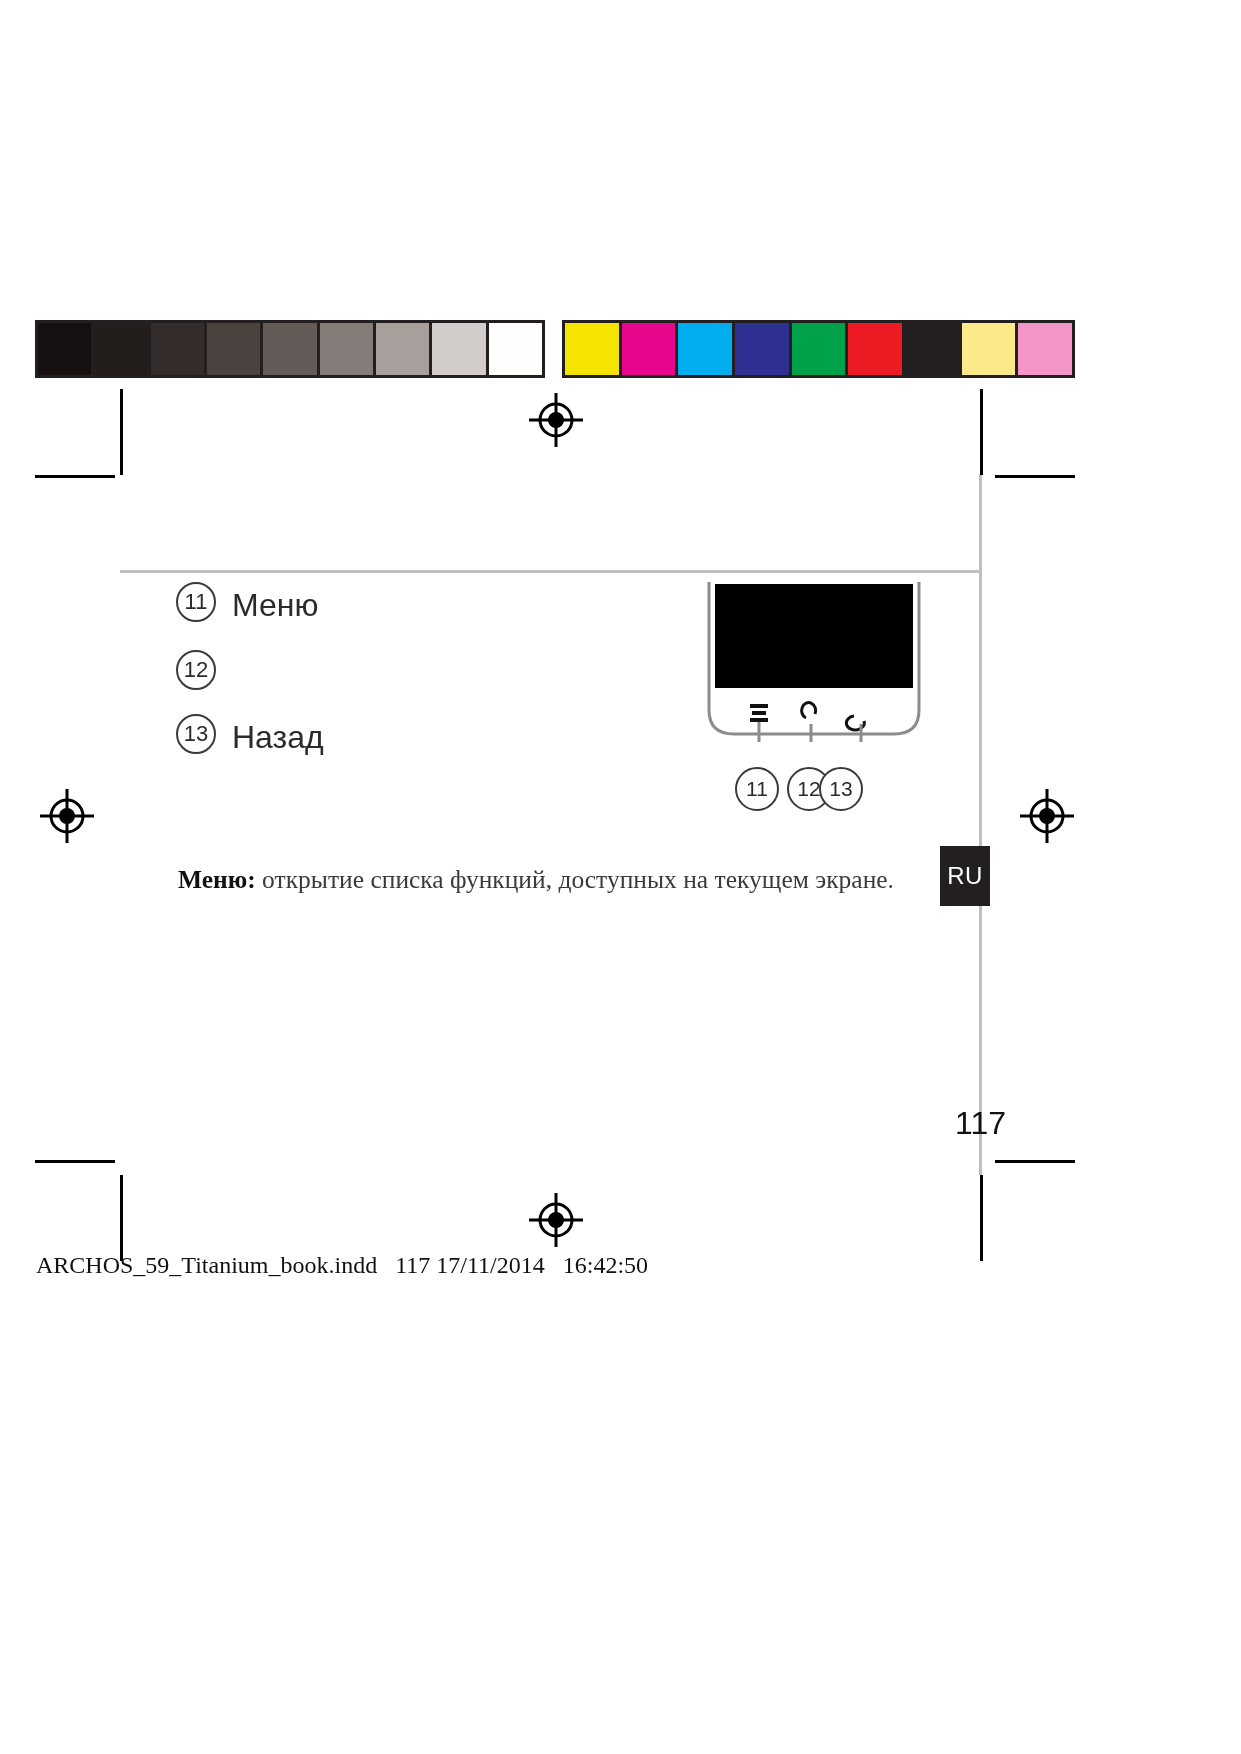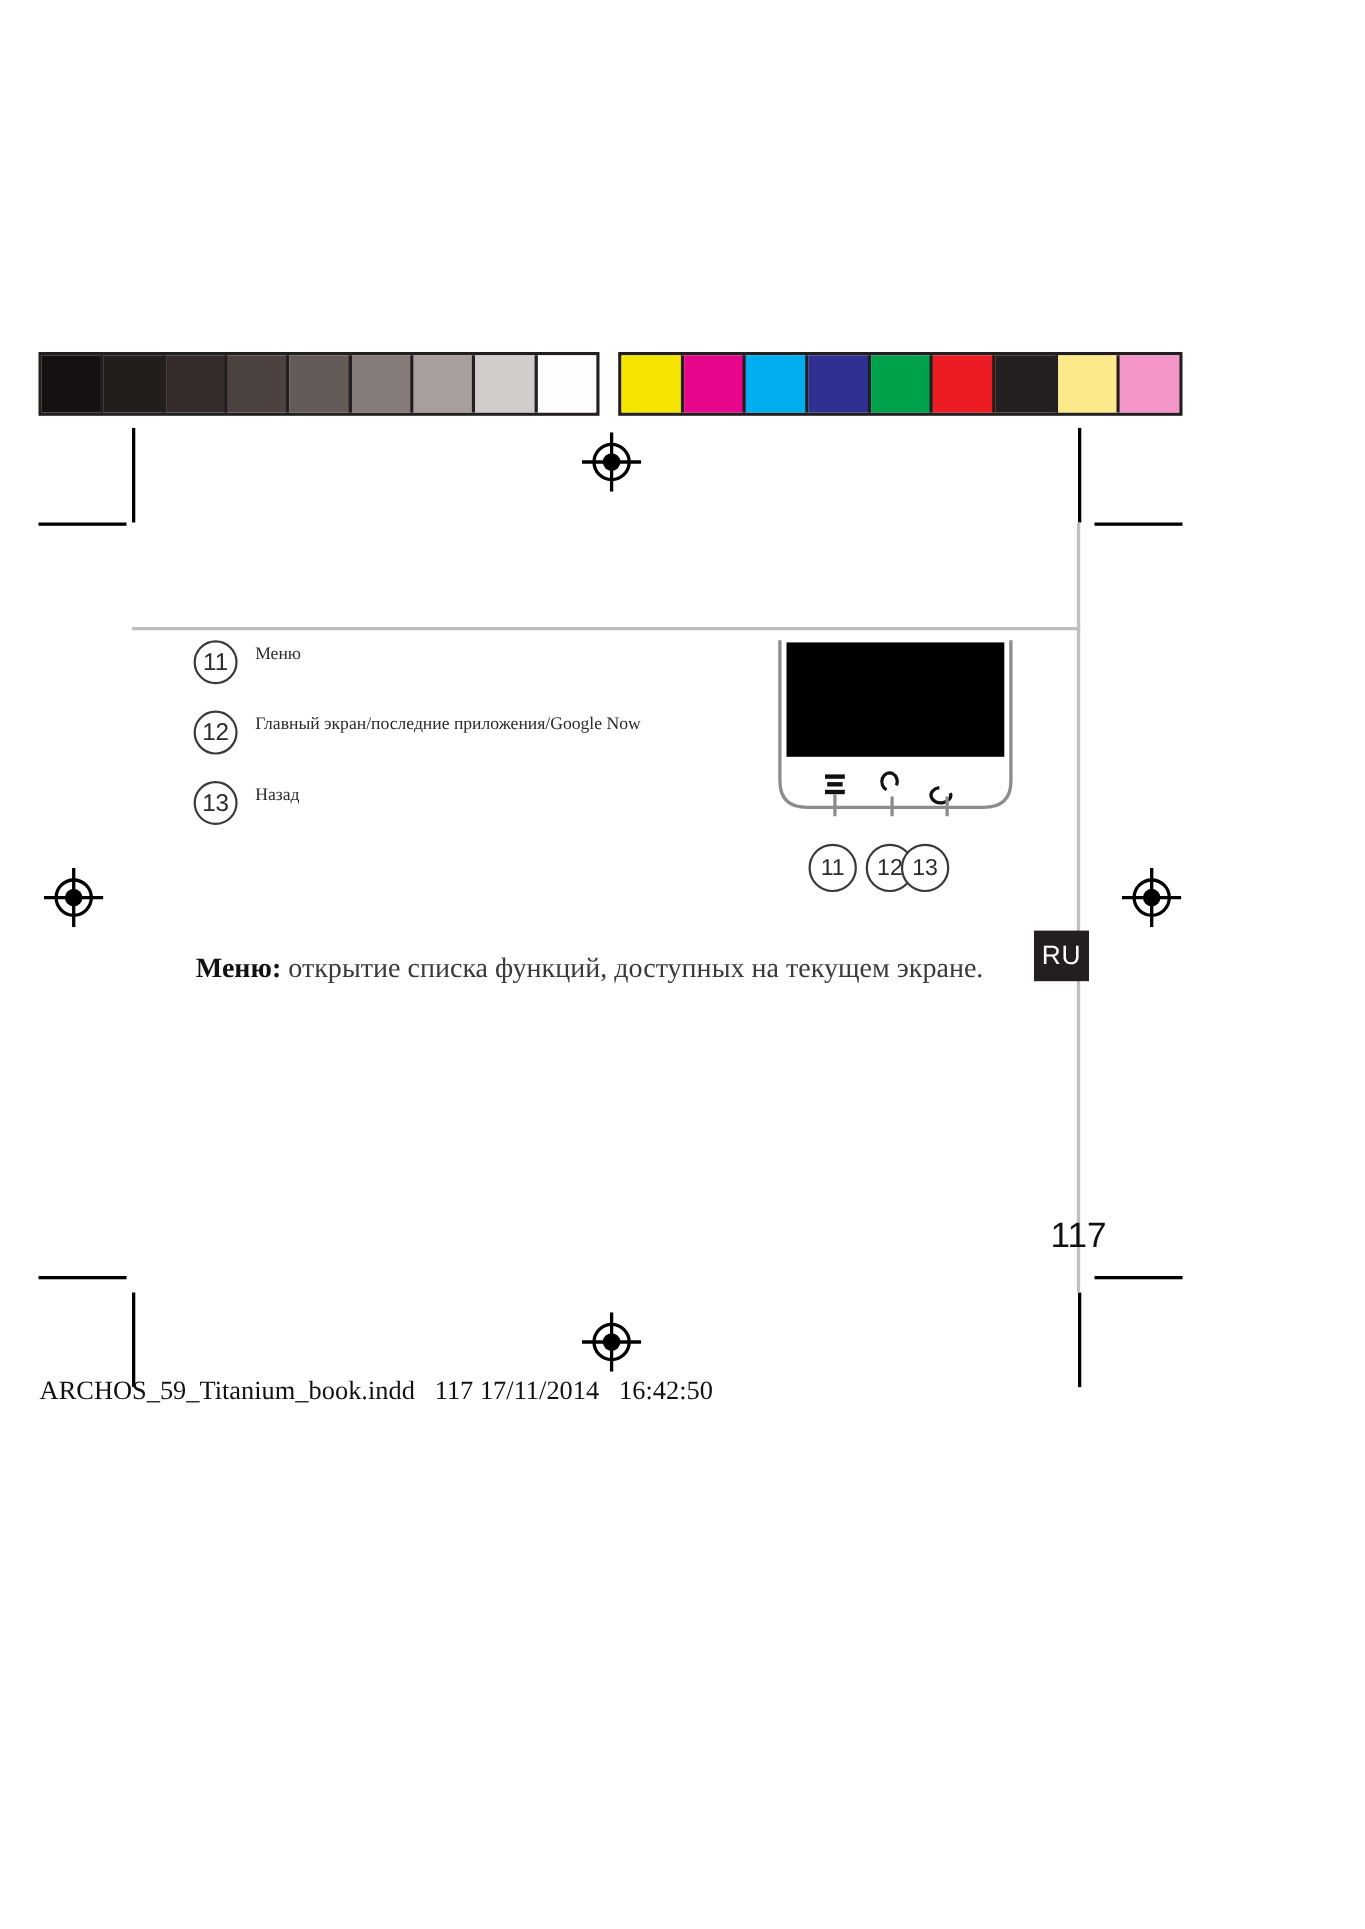--- a/index.html
+++ b/index.html
@@ -34,40 +34,40 @@
   .trim{position:absolute;background:#bfbfbf;}
   .trim.h{height:3px;}
   .trim.v{width:3px;}
 
   
   .calloutlist{position:absolute;left:176px;top:565px;width:500px;}
   .crow{display:flex;align-items:flex-start;margin-bottom:24px;}
   .cnum{flex:0 0 auto;width:36px;height:36px;border:2px solid #3a3a3a;
         border-radius:50%;display:flex;align-items:center;justify-content:center;
         font-size:22px;color:#2b2b2b;font-family:"Liberation Sans",sans-serif;}
-  .ctext{margin-left:16px;font-size:16px;line-height:1.32;color:#2b2b2b;
-         font-family:Liberation Serif, serif;padding-top:2px;}
+  .ctext{margin-left:16px;font-size:32px;line-height:1.32;color:#2b2b2b;
+         font-family:Liberation Sans, sans-serif;padding-top:2px;}
 
   
   .phone{position:absolute;left:706px;top:565px;width:216px;height:160px;}
 
   .callcircles{position:absolute;left:735px;top:750px;width:160px;height:44px;}
   .cc{position:absolute;width:40px;height:40px;border:2px solid #3a3a3a;
       border-radius:50%;display:flex;align-items:center;justify-content:center;
       background:#fff;font-size:21px;color:#2b2b2b;}
 
   
   .body{position:absolute;left:178px;top:845px;width:760px;
         font-family:"Liberation Serif",serif;font-size:25.5px;
         line-height:1.40;color:#3a3a3a;}
   .body p{margin:0 0 13px 0;font-family:Liberation Serif, serif;}
   .body b{color:#111;font-weight:bold;}
 
   
-  .rutab{position:absolute;left:940px;top:829px;width:50px;height:46px;
+  .rutab{position:absolute;left:940px;top:829px;width:50px;height:60px;
          background:#231f20;color:#fff;display:flex;align-items:center;
          justify-content:center;font-size:24px;letter-spacing:.5px;}
 
   
   .pageno{position:absolute;right:235px;top:1088px;font-size:32px;color:#111;
           font-family:"Liberation Sans",sans-serif;}
 
   
   .imprint{position:absolute;left:36px;top:1235px;font-size:24px;color:#111;
            font-family:"Liberation Serif",serif;white-space:pre;}
@@ -148,21 +148,20 @@
 
   <div class="calloutlist">
 
     <div class="crow">
       <div class="cnum">11</div>
       <div class="ctext">Меню</div>
     </div>
 
     <div class="crow">
       <div class="cnum">12</div>
-      <div class="ctext">Главный экран/последние приложения/Google Now</div>
     </div>
 
     <div class="crow">
       <div class="cnum">13</div>
       <div class="ctext">Назад</div>
     </div>
 
   </div>
 
   <div class="phone">

